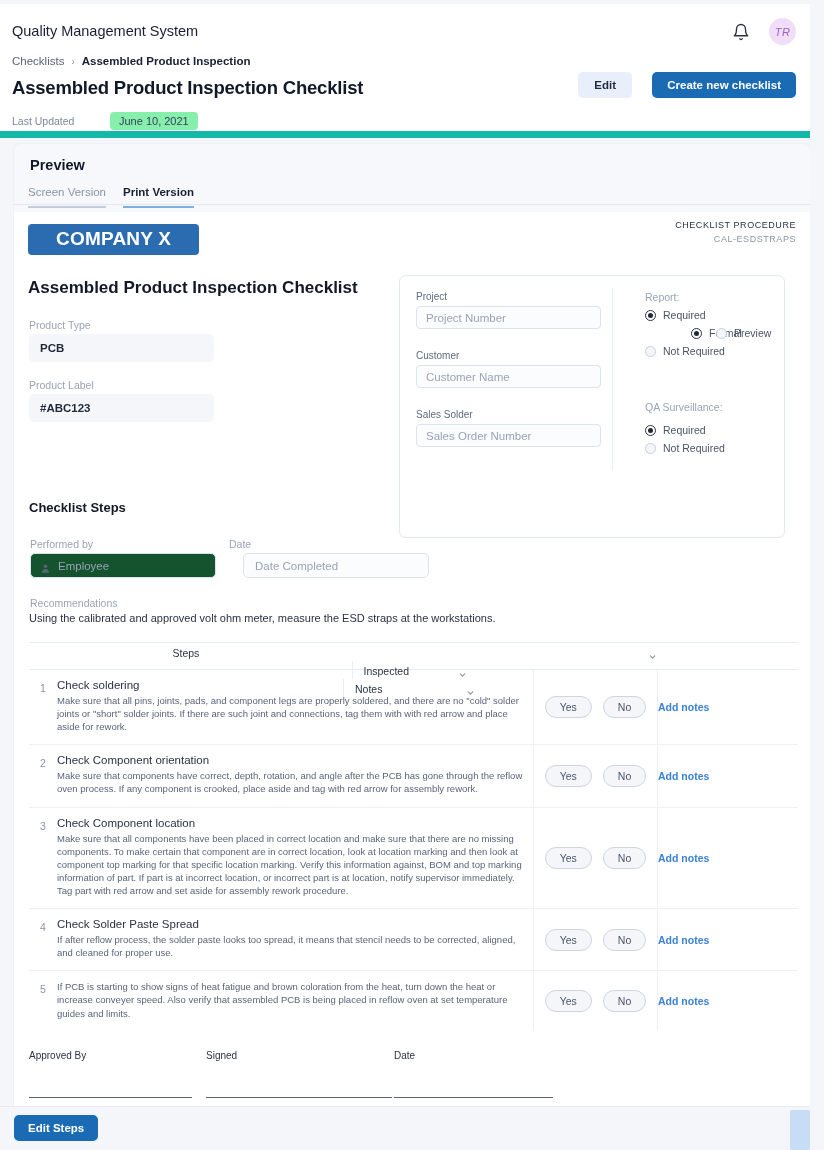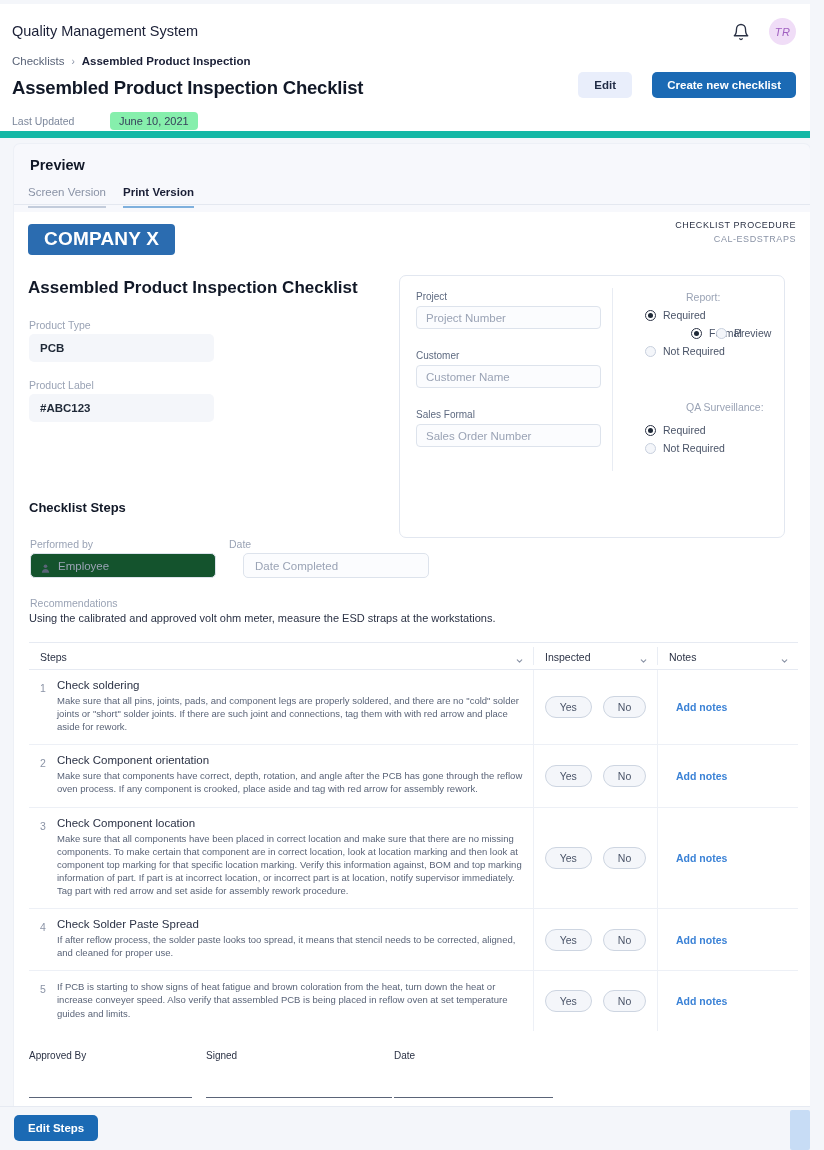--- a/index.html
+++ b/index.html
@@ -90,21 +90,21 @@
 
   
   .printdoc {
     position: absolute; left: 0px; top: 68px; width: 796px; height: 894px;
     background: #ffffff;
   }
   .company-logo {
     position: absolute; left: 14px; top: 12px;
     background: #2b6cb0; color: #ffffff;
     font-size: 19px; font-weight: bold; letter-spacing: .2px;
-    padding: 4px 16px 5px; border-radius: 4px; text-align: right;
+    padding: 4px 28px 5px; border-radius: 4px; text-align: right;
   }
   .doc-proc {
     position: absolute; right: 14px; top: 8px;
     font-size: 9px; color: #2b3245; letter-spacing: .55px; text-align: right;
   }
   .doc-code {
     position: absolute; right: 14px; top: 22px;
     font-size: 9px; color: #8a93a6; letter-spacing: .55px; text-align: right;
   }
   .doc-title {
@@ -142,21 +142,21 @@
   }
   .ic-input::placeholder { color: #9aa3b5; }
 
   .lbl-project  { left: 16px; top: 15px; }
   .inp-project  { top: 30px; }
   .lbl-customer { left: 16px; top: 74px; }
   .inp-customer { top: 89px; }
   .lbl-sales    { left: 16px; top: 133px; }
   .inp-sales    { top: 148px; }
 
-  .grp-title { position: absolute; font-size: 10.5px; color: #9aa3b5; margin-left: 41px; }
+  .grp-title { position: absolute; font-size: 10.5px; color: #9aa3b5; }
   .radio-row {
     position: absolute; display: flex; align-items: center; gap: 7px;
     font-size: 10.5px; color: #4a5468;
   }
   .radio {
     width: 11px; height: 11px; border-radius: 50%;
     border: 1px solid #c8d0de; background: #f4f6fa;
     display: inline-block; position: relative; flex: none;
   }
   .radio.on { border-color: #2b3245; background: #fff; }
@@ -207,41 +207,42 @@
   }
 
   
   .tbl {
     position: absolute; left: 15px; top: 430px; width: 769px;
     border-top: 1px solid #e6eaf2;
   }
   .tbl-head {
     display: flex; height: 27px; align-items: center;
     border-bottom: 1px solid #e6eaf2;
+    flex-direction: column;
   }
   .col-steps { width: 504px; position: relative; }
   .col-insp  { width: 124px; position: relative; border-left: 1px solid #e9edf4; }
   .col-notes { width: 141px; position: relative; border-left: 1px solid #e9edf4; }
   .th {
     font-size: 10.5px; color: #2b3245; padding-left: 11px;
   }
   .chev {
     position: absolute; right: 9px; top: 50%; transform: translateY(-50%);
     width: 9px; height: 9px; color: #8a93a6;
   }
   .trow { display: flex; border-bottom: 1px solid #edf0f6; }
   .trow:last-child { border-bottom: none; }
   .cell-steps { width: 504px; padding: 9px 10px 11px 11px; display: flex; gap: 8px; }
   .cell-insp {
     width: 124px; border-left: 1px solid #edf0f6;
     display: flex; align-items: center; justify-content: center; gap: 11px;
   }
   .cell-notes {
     width: 141px; border-left: 1px solid #edf0f6;
-    display: flex; align-items: center; padding-left: 18px;
+    display: flex; align-items: center; padding-left: 0;
   }
   .step-num { font-size: 10.5px; color: #8a93a6; width: 9px; flex: none; padding-top: 3px; }
   .step-title { font-size: 11.5px; color: #2b3245; margin-bottom: 3px; }
   .step-desc { font-size: 9.5px; color: #5a6478; line-height: 1.38; }
   .pill {
     border: 1px solid #cdd5e1; background: #f4f6fa; border-radius: 11px;
     font-size: 10.5px; color: #4a5468; padding: 4px 14px; cursor: pointer;
     font-family: inherit;
   }
   .addnotes {
@@ -337,21 +338,21 @@
 
       <div class="infocard">
         <div class="infocard-divider"></div>
 
         <div class="ic-label lbl-project">Project</div>
         <input class="ic-input inp-project" type="text" placeholder="Project Number" style="">
 
         <div class="ic-label lbl-customer">Customer</div>
         <input class="ic-input inp-customer" type="text" placeholder="Customer Name" style="">
 
-        <div class="ic-label lbl-sales">Sales Formal</div>
+        <div class="ic-label lbl-sales">Sales Solder</div>
         <input class="ic-input inp-sales" type="text" placeholder="Sales Order Number" style="">
 
         <div class="grp-title rep-title">Report:</div>
 
         <div class="radio-row rep-req">
           <span class="radio on"></span>
           <span>Required</span>
         </div>
         <div class="radio-row rep-formal">
           <span class="radio on"></span>

